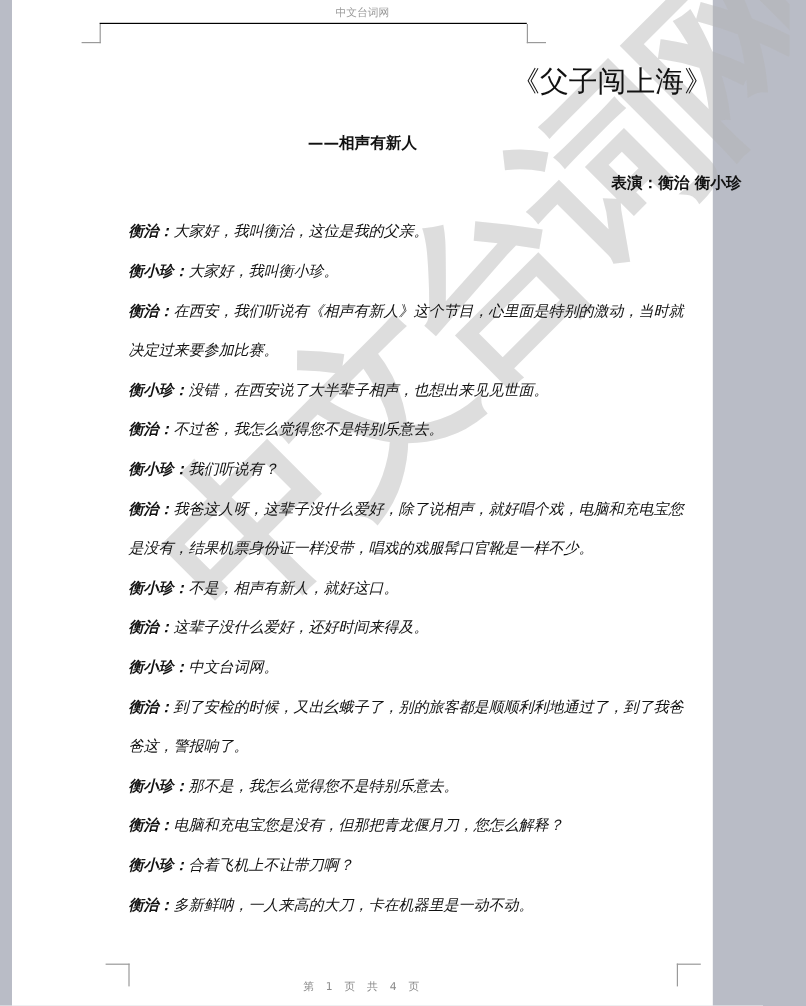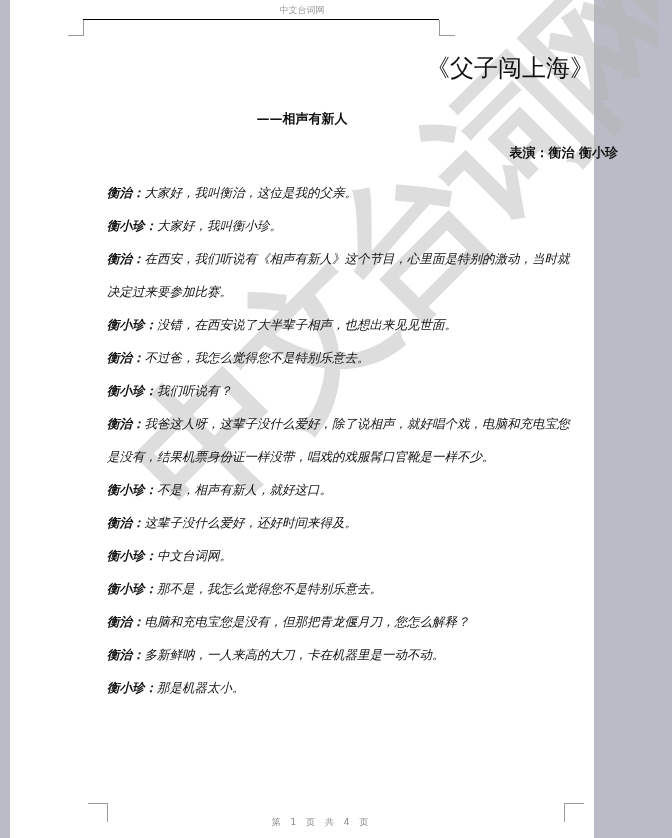--- a/index.html
+++ b/index.html
@@ -56,21 +56,21 @@
     .watermark-text {
       position: absolute; left: 80px; top: 420px;
       font-size: 150px; font-weight: bold; color: rgba(180,180,180,0.45);
       transform: rotate(-45deg); transform-origin: 0 0;
       white-space: nowrap; letter-spacing: -10px;
     }
     .footer-text {
       position: absolute; left: 0; width: 100%; top: 816px;
       text-align: center; font-size: 9px; color: #8a8a8a; letter-spacing: 2px;
     }
-    .footer-text { word-spacing: 3px; padding-left: 19px; }
+    .footer-text { word-spacing: 3px; }
   </style>
 </head>
 <body>
 
 <div class="page">
   <div class="header-text">中文台词网</div>
   <div class="header-rule"></div>
   <div class="corner tl"></div>
   <div class="corner tr"></div>
 
@@ -86,22 +86,23 @@
     <p class="line"><span class="speaker">衡治</span><span class="colon">：</span><span>大家好，我叫衡治，这位是我的父亲。</span></p>
     <p class="line"><span class="speaker">衡小珍</span><span class="colon">：</span><span>大家好，我叫衡小珍。</span></p>
     <p class="line"><span class="speaker">衡治</span><span class="colon">：</span><span>在西安，我们听说有《相声有新人》这个节目，心里面是特别的激动，当时就决定过来要参加比赛。</span></p>
     <p class="line"><span class="speaker">衡小珍</span><span class="colon">：</span><span>没错，在西安说了大半辈子相声，也想出来见见世面。</span></p>
     <p class="line"><span class="speaker">衡治</span><span class="colon">：</span><span>不过爸，我怎么觉得您不是特别乐意去。</span></p>
     <p class="line"><span class="speaker">衡小珍</span><span class="colon">：</span><span>我们听说有？</span></p>
     <p class="line"><span class="speaker">衡治</span><span class="colon">：</span><span>我爸这人呀，这辈子没什么爱好，除了说相声，就好唱个戏，电脑和充电宝您是没有，结果机票身份证一样没带，唱戏的戏服髯口官靴是一样不少。</span></p>
     <p class="line"><span class="speaker">衡小珍</span><span class="colon">：</span><span>不是，相声有新人，就好这口。</span></p>
     <p class="line"><span class="speaker">衡治</span><span class="colon">：</span><span>这辈子没什么爱好，还好时间来得及。</span></p>
     <p class="line"><span class="speaker">衡小珍</span><span class="colon">：</span><span>中文台词网。</span></p>
+    <p class="line"><span class="speaker">衡治</span><span class="colon">：</span><span>到了安检的时候，又出幺蛾子了，别的旅客都是顺顺利利地通过了，到了我爸爸这，警报响了。</span></p>
     <p class="line"><span class="speaker">衡小珍</span><span class="colon">：</span><span>那不是，我怎么觉得您不是特别乐意去。</span></p>
     <p class="line"><span class="speaker">衡治</span><span class="colon">：</span><span>电脑和充电宝您是没有，但那把青龙偃月刀，您怎么解释？</span></p>
+    <p class="line"><span class="speaker">衡小珍</span><span class="colon">：</span><span>合着飞机上不让带刀啊？</span></p>
     <p class="line"><span class="speaker">衡治</span><span class="colon">：</span><span>多新鲜呐，一人来高的大刀，卡在机器里是一动不动。</span></p>
-    <p class="line"><span class="speaker">衡小珍</span><span class="colon">：</span><span>那是机器太小。</span></p>
   </div>
 
   <div class="corner bl"></div>
   <div class="corner br"></div>
   <div class="footer-text">第 1 页 共 4 页</div>
 </div>
 
 </body></html>

